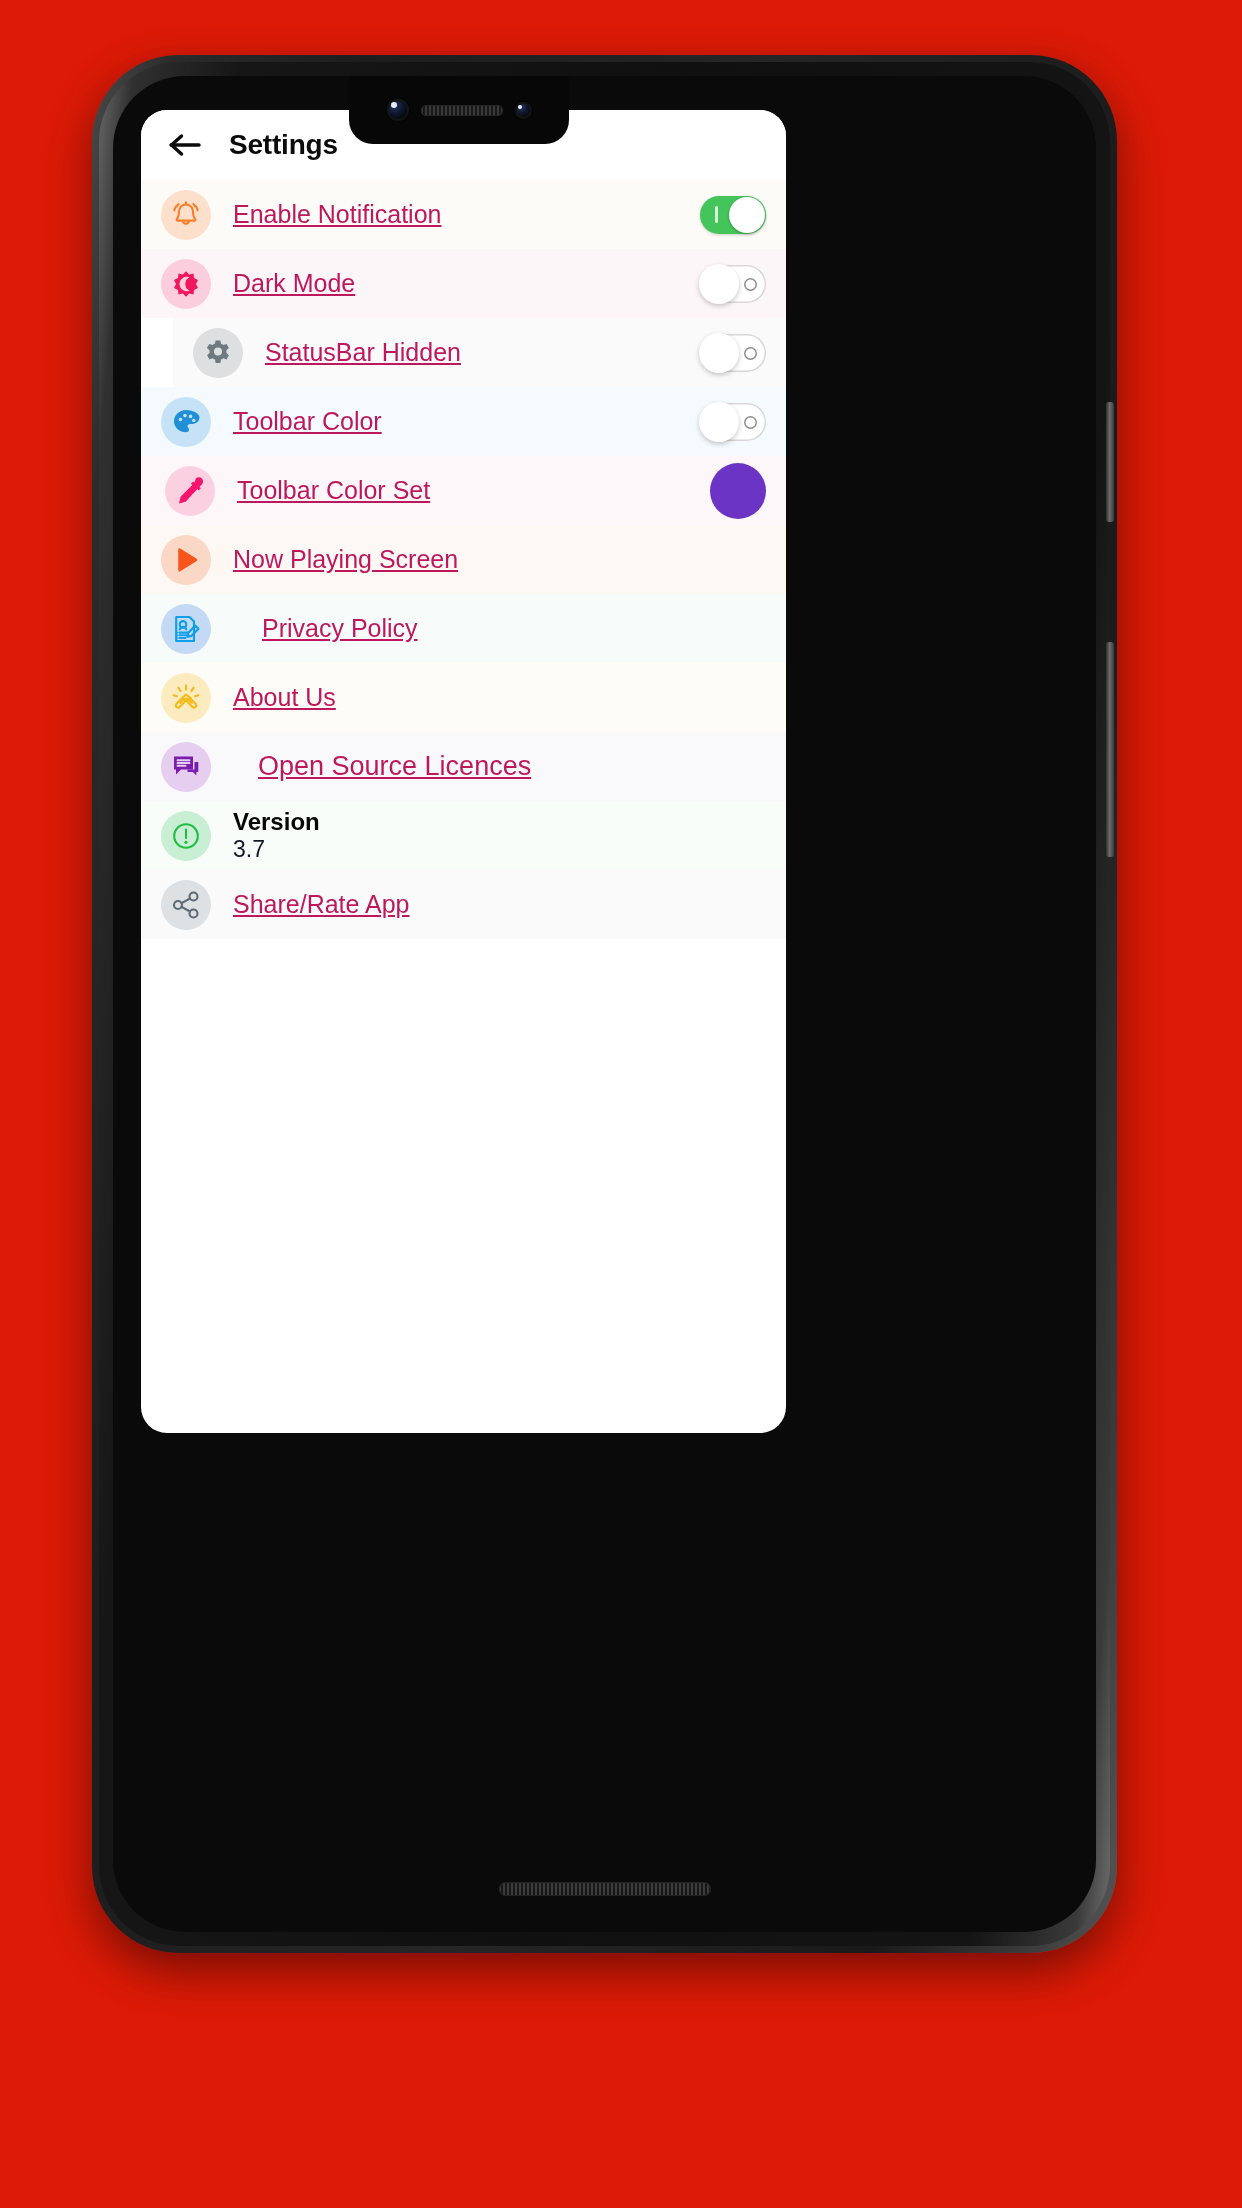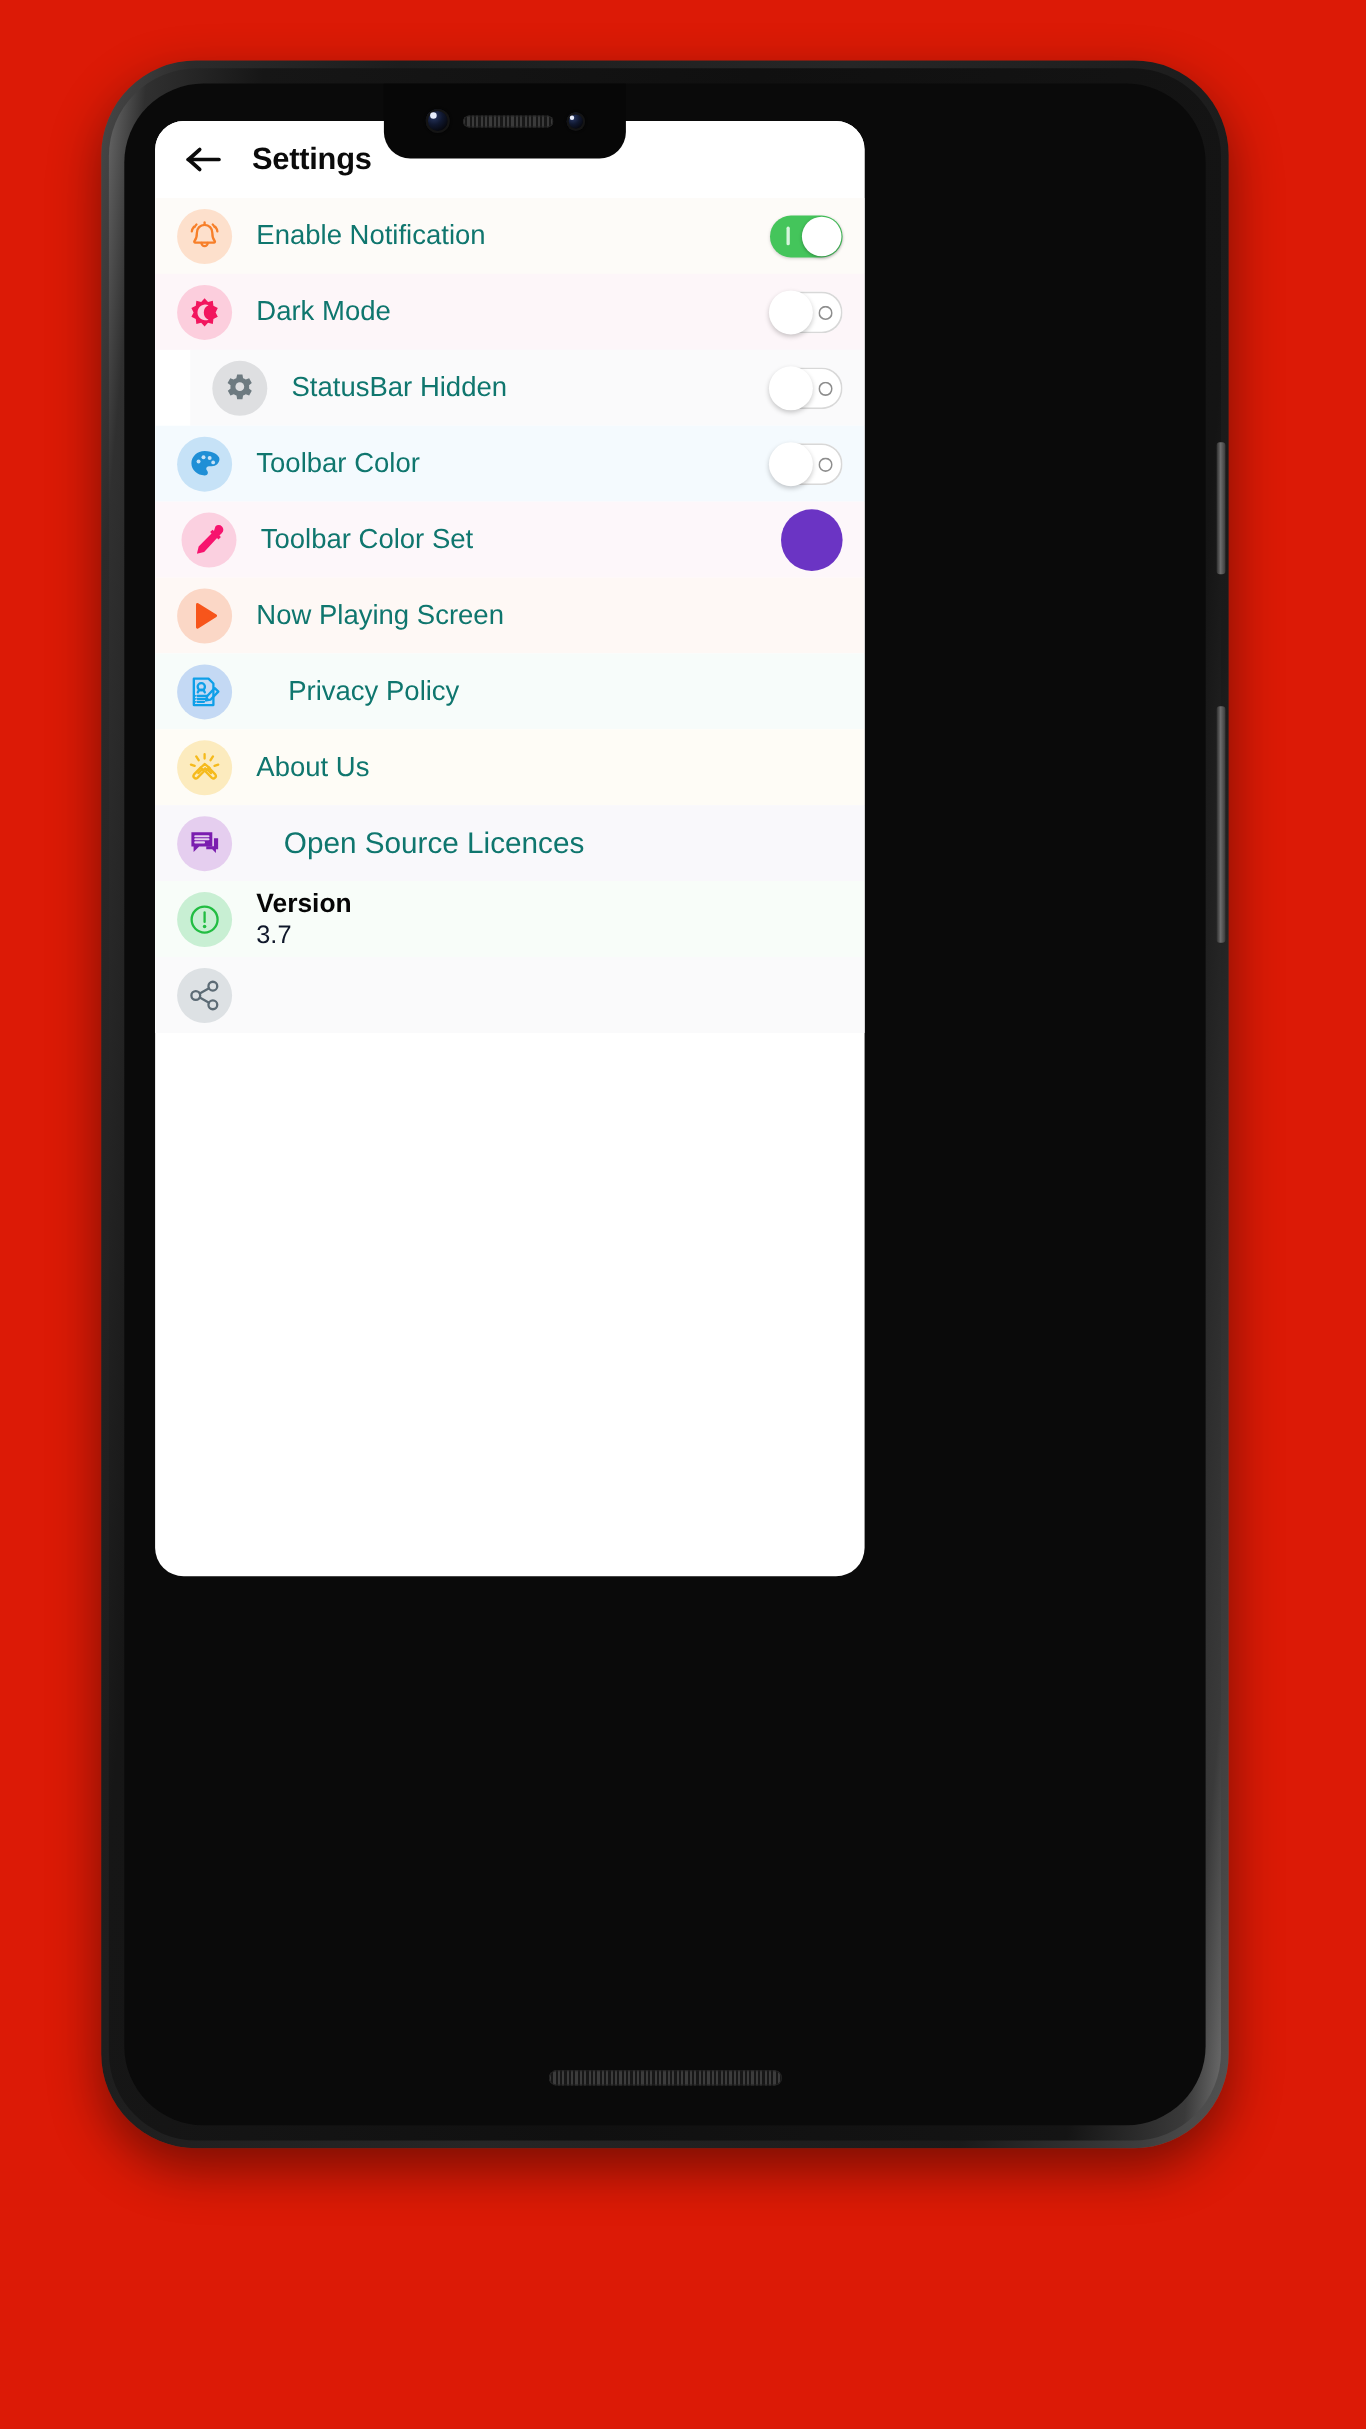--- a/index.html
+++ b/index.html
@@ -168,23 +168,24 @@
     border-radius: 50%;
     flex: none;
     display: flex;
     align-items: center;
     justify-content: center;
   }
 
   .row-label {
     margin-left: 22px;
     font-size: 25px;
-    color: #0f766e;
+    color: #be185d;
     flex: 1;
     white-space: nowrap;
+    text-decoration: underline;
   }
 
   .row-label-big {
     margin-left: 28px;
     font-size: 27px;
   }
 
   .version-block {
     margin-left: 22px;
     flex: 1;
@@ -399,20 +400,21 @@
             </div>
             <div class="settings-row" style="background: rgb(250, 250, 251);">
               <div class="row-icon" style="background: rgb(221, 225, 228);">
                 <svg width="32" height="32" viewBox="0 0 32 32">
                   <circle cx="23.5" cy="7.5" r="4" stroke="#5C6B75" fill="none" stroke-width="2.1" stroke-linecap="round" stroke-linejoin="round"></circle>
                   <circle cx="8" cy="16" r="4" stroke="#5C6B75" fill="none" stroke-width="2.1" stroke-linecap="round" stroke-linejoin="round"></circle>
                   <circle cx="23.5" cy="24.5" r="4" stroke="#5C6B75" fill="none" stroke-width="2.1" stroke-linecap="round" stroke-linejoin="round"></circle>
                   <path d="M11.6 14.1l8.4-4.6M11.6 17.9l8.4 4.6" stroke="#5C6B75" fill="none" stroke-width="2.1" stroke-linecap="round" stroke-linejoin="round"></path>
                 </svg>
               </div>
+              <div class="row-label">Share/Rate App</div>
             </div>
           </div>
 
       </div>
 
       <div id="notch">
         <div class="notch-camera" id="notch-camera-left"></div>
         <div id="notch-speaker"></div>
         <div class="notch-camera" id="notch-camera-right"></div>
       </div>

